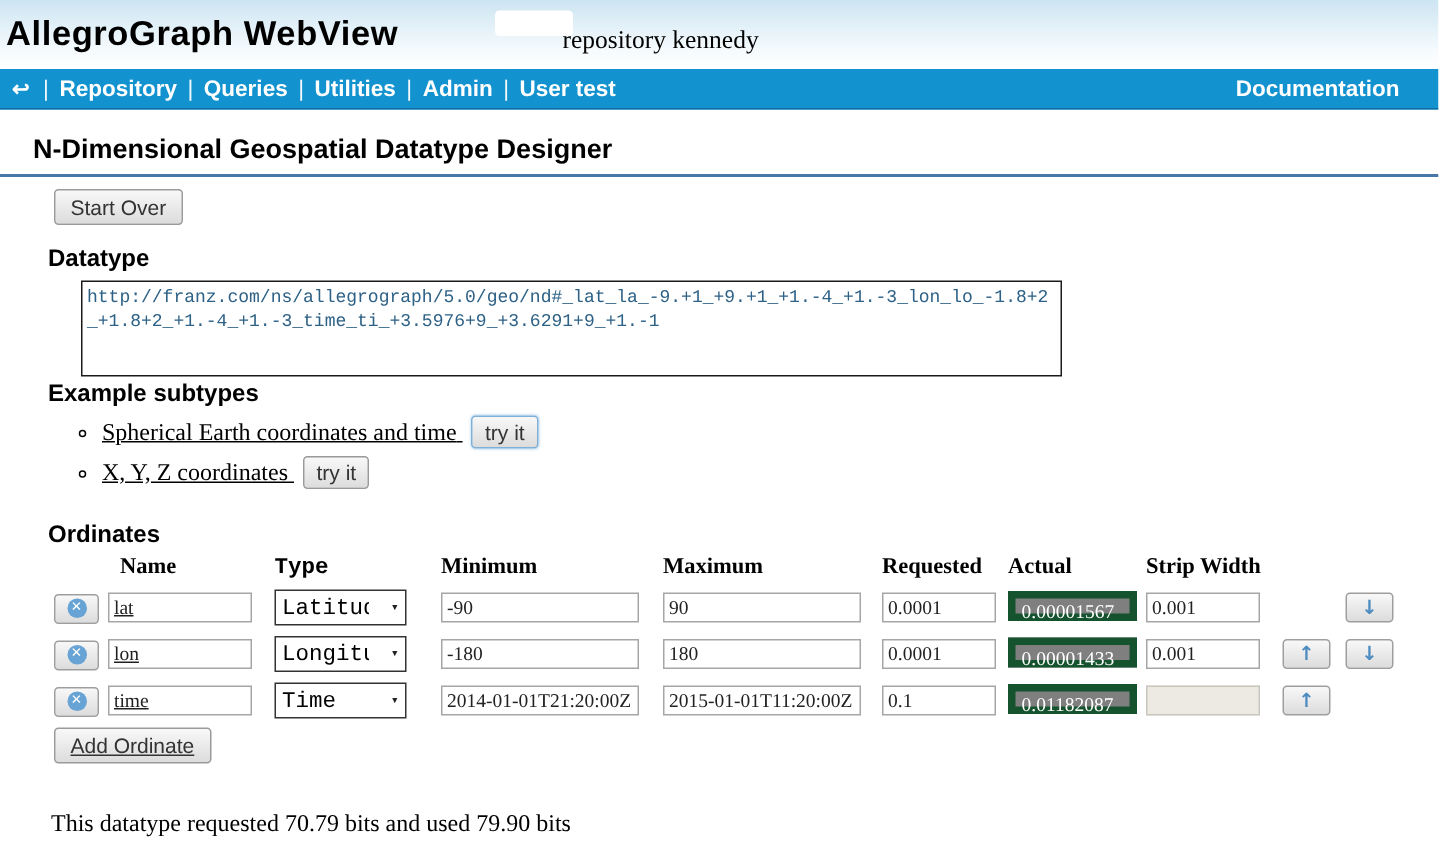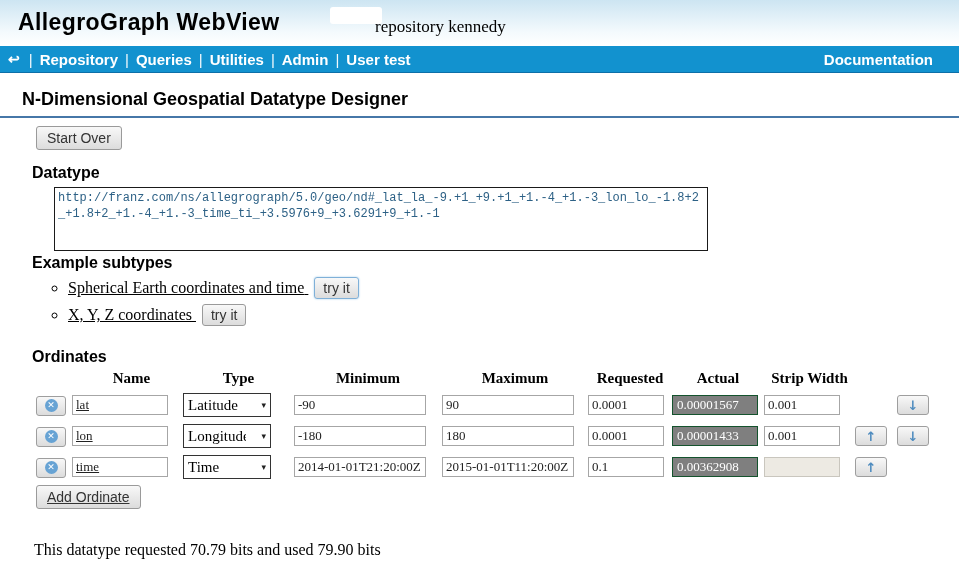--- a/index.html
+++ b/index.html
@@ -2,21 +2,21 @@
 <html><head>
 <meta charset="utf-8">
 <style>
   * { box-sizing: border-box; margin: 0; padding: 0; }
   html,body { width: 959px; height: 566px; background: #fff; overflow: hidden;
               font-family: "Liberation Sans", sans-serif; color: #000; }
 
   
   .header { position: relative; height: 46px;
             background: linear-gradient(#cde5f2, #f4fafd 70%, #ffffff); }
-  .app-title { position: absolute; left: 18px; top: 9px; font-size: 23px;
+  .app-title { position: absolute; left: 4px; top: 9px; font-size: 23px;
                font-weight: bold; letter-spacing: .4px; }
   .redaction { position: absolute; left: 330px; top: 7px; width: 52px; height: 17px;
                background: #fff; border-radius: 3px; }
   .repo-label { position: absolute; left: 375px; top: 17px; font-size: 17px;
                 font-family: "Liberation Serif", serif; }
 
   
   .nav { height: 27px; background: #1292cf; border-bottom: 1px solid #0d6fa8;
          display: flex; align-items: center; color: #fff; font-weight: bold;
          font-size: 15px; padding: 0 26px 0 8px; }
@@ -51,44 +51,44 @@
 
   
   .examples { margin: 4px 0 0 0; padding-left: 68px; list-style: circle;
               font-family: "Liberation Serif", serif; font-size: 16px; }
   .examples li { margin-top: 5px; text-decoration: underline; }
   .examples .btn { margin-left: 6px; }
 
   
   table.ord { margin: 4px 0 0 36px; border-collapse: separate; border-spacing: 0;
               font-family: "Liberation Serif", serif; }
-  .ord th { font-size: 15px; font-weight: bold; text-align: center;
+  .ord th { font-size: 15px; font-weight: bold; text-align: left;
             padding: 0 0 3px 0; vertical-align: bottom; }
   .ord th.c-res { text-align: center; padding-bottom: 1px; }
   .ord th.c-name { padding-left: 8px; }
   .ord td { padding: 3px 0 4px 0; vertical-align: middle; }
-  .c-del { width: 36px; } .c-name { width: 111px; } .c-type { width: 111px; }
+  .c-del { width: 36px; } .c-name { width: 111px; } .c-type { width: 111px; font-family: Liberation Mono, monospace; }
   .c-min { width: 148px; } .c-max { width: 146px; } .c-req { width: 84px; }
   .c-act { width: 92px; }  .c-strip { width: 91px; } .c-up { width: 42px; }
   .c-down { width: 36px; }
 
   .txt { height: 20px; border: 1px solid #a6a6a6; padding: 1px 3px;
          font-family: "Liberation Serif", serif; font-size: 13px; color: #222;
          background: #fff; }
   .w-name { width: 96px; text-decoration: underline; } .w-minmax { width: 132px; } .w-small { width: 76px; }
   .txt:disabled { background: #edeae3; border-color: #c9c6be; }
 
   .sel { display: inline-flex; align-items: center; justify-content: space-between;
          width: 88px; height: 24px; border: 1px solid #333; background: #fff;
          padding: 0 4px; cursor: pointer; font-size: 15px; }
   .sel .lbl { max-width: 58px; overflow: hidden; white-space: nowrap; }
   .sel .caret { font-size: 9px; color: #222; margin-left: 2px; }
 
   .actual { display: inline-block; width: 86px; height: 20px; line-height: 18px;
-            background: #7f7f7f; border: 1px solid #14532d; color: #fff;
+            background: #7f7f7f; border: 5px solid #14532d; color: #fff;
             font-size: 13px; padding: 0 4px; }
 
   .mini-btn { display: inline-flex; align-items: center; justify-content: center;
               width: 32px; height: 20px; background: linear-gradient(#f8f8f8,#dcdcdc);
               border: 1px solid #9e9e9e; border-radius: 3px; cursor: pointer; }
   .del-ic { display: inline-block; width: 13px; height: 13px; border-radius: 50%;
             background: #67a3d4; color: #fff; font-size: 9px; line-height: 13px;
             text-align: center; font-family: "DejaVu Sans", sans-serif; }
   .arrow { color: #4f8cbf; font-weight: bold; font-size: 13px;
            font-family: "DejaVu Sans", sans-serif; }
@@ -218,21 +218,21 @@
             <span class="del-ic">✕</span>
           </button></td>
       <td class="c-name"><input class="txt w-name" value="time" style=""></td>
       <td class="c-type"><div class="sel">
             <span class="lbl">Time</span>
             <span class="caret">▾</span>
           </div></td>
       <td class="c-min"><input class="txt w-minmax" value="2014-01-01T21:20:00Z" style=""></td>
       <td class="c-max"><input class="txt w-minmax" value="2015-01-01T11:20:00Z" style=""></td>
       <td class="c-req"><input class="txt w-small" value="0.1" style=""></td>
-      <td class="c-act"><span class="actual">0.00362908</span></td>
+      <td class="c-act"><span class="actual">0.01182087</span></td>
       <td class="c-strip"><input class="txt w-small" disabled="" value="" style=""></td>
       <td class="c-up"><button class="mini-btn">
             <span class="arrow">↑</span>
           </button></td>
       <td class="c-down"></td>
     </tr>
   </tbody>
 </table>
 
 <button class="btn add-ordinate">Add Ordinate</button>

